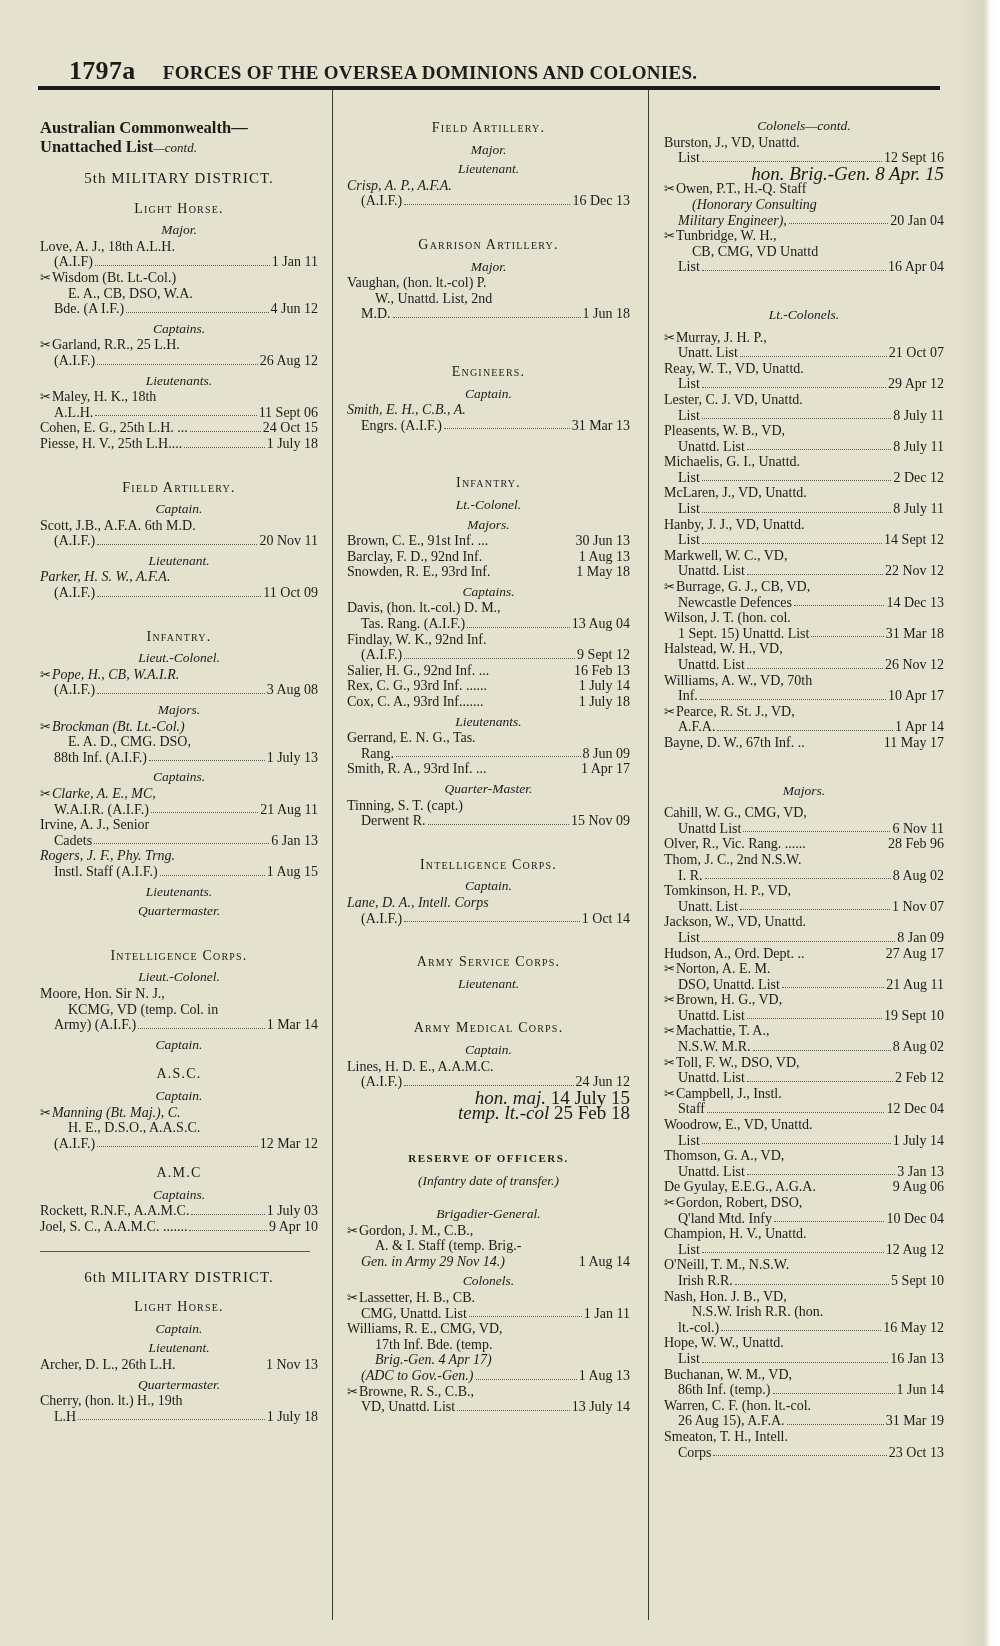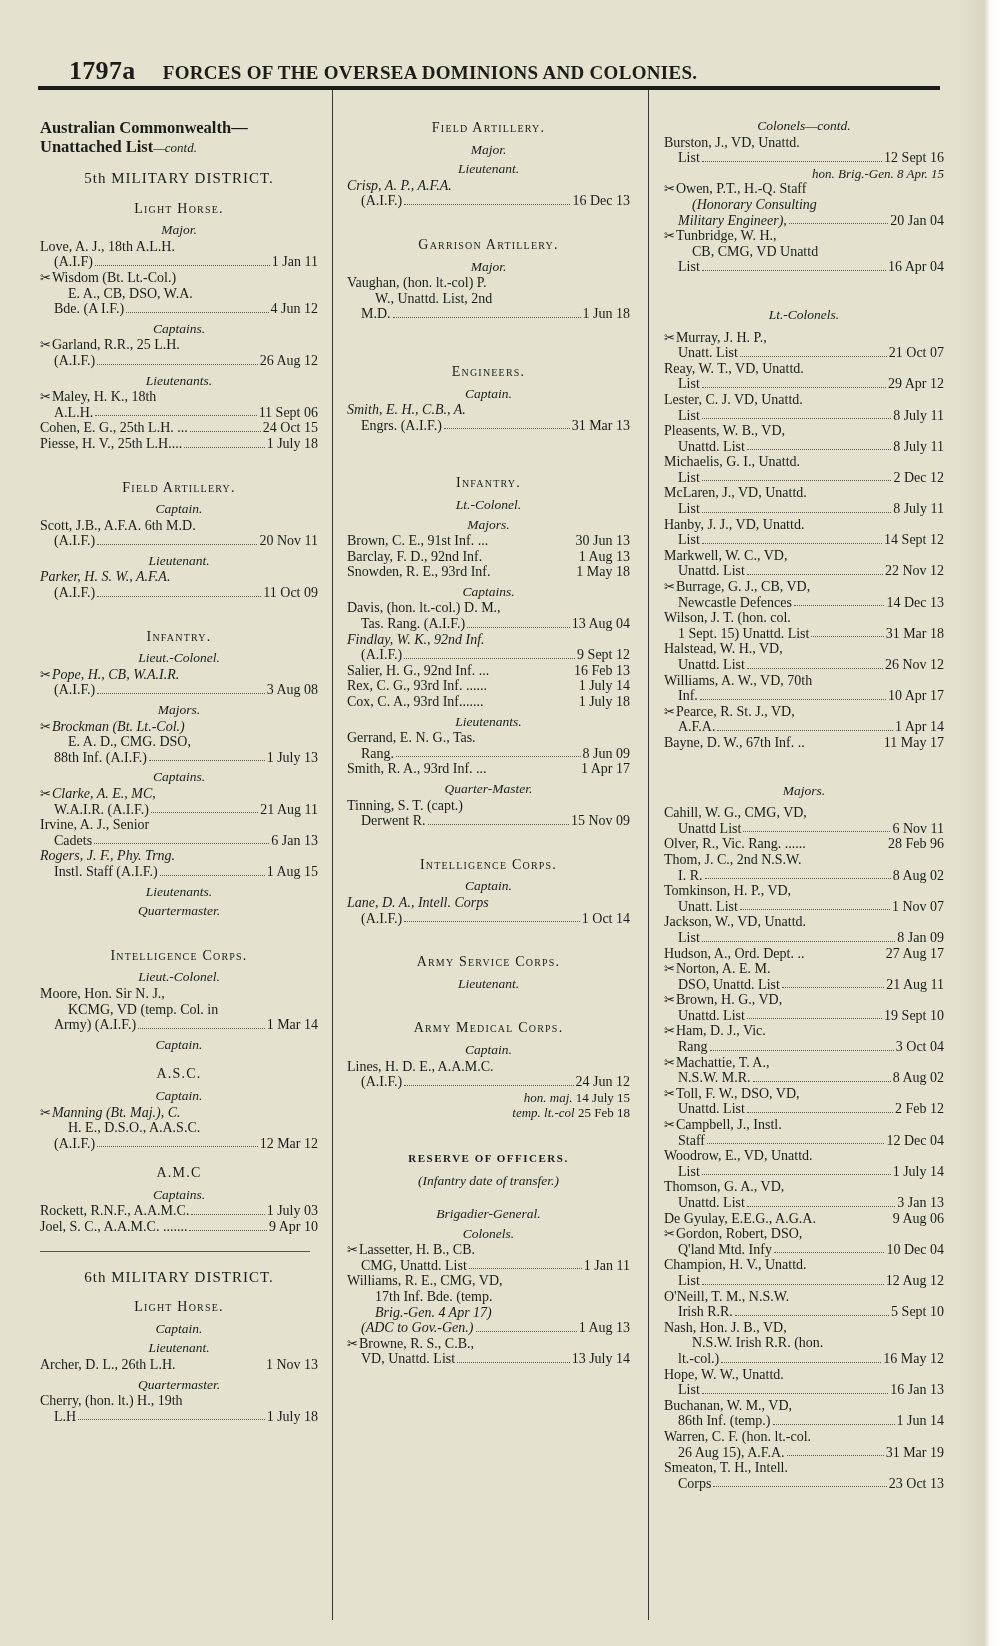--- a/index.html
+++ b/index.html
@@ -18,21 +18,21 @@
   .blk-title i{font-weight:normal;font-size:13px;margin-top:40px;}
   .district{text-align:center;font-size:15px;letter-spacing:1px;margin:14px 0 8px;}
   .corps{text-align:center;font-variant:small-caps;font-size:14px;letter-spacing:1.2px;margin:14px 0 6px;}
   .rank{text-align:center;font-style:italic;font-size:13.5px;margin:4px 0 1px;}
   .entry{position:relative;padding-left:14px;text-indent:-14px;}
   .entry .last{display:flex;text-indent:0;margin-left:0;}
   .entry .last .txt{white-space:nowrap;}
   .entry .last .dots{flex:1;border-bottom:1px dotted #5a5850;margin:0 2px 4px;}
   .entry .last .dt{white-space:nowrap;}
   .scissors{font-size:13px;margin-right:1px;}
-  .rightnote{text-align:right;font-style:italic;font-size:13px;}
+  .rightnote{text-align:right;font-style:italic;font-size:19px;}
   .rightnote b{font-style:normal;font-weight:normal;}
   .sep{border-top:1px solid #555;margin:16px 0 18px;width:270px;}
   .reserve{text-align:center;font-weight:bold;font-size:11px;letter-spacing:1.5px;margin:30px 0 6px;}
   .reserve-sub{text-align:center;font-style:italic;font-size:13.5px;margin-bottom:18px;}
   .spacer{height:14px;}
 </style>
 </head>
 <body>
 
 <div class="edge"></div>
@@ -306,21 +306,21 @@
   <div class="rank">Captains.</div>
   <div class="entry">
     <div>Davis, (hon. lt.-col.) D. M.,</div>
     <div class="last">
         <span class="txt">Tas. Rang. (A.I.F.)</span>
         <span class="dots"></span>
         <span class="dt">13 Aug 04</span>
       </div>
   </div>
   <div class="entry">
-    <div style="font-style:italic">Findlay, W. K., 92nd Inf.</div>
+    <div style="">Findlay, W. K., 92nd Inf.</div>
     <div class="last">
         <span class="txt">(A.I.F.)</span>
         <span class="dots"></span>
         <span class="dt">9 Sept 12</span>
       </div>
   </div>
   <div class="entry" style="padding-left:0;text-indent:0">
       <div class="last">
         <span class="txt">Salier, H. G., 92nd Inf. ...</span>
         <span class="dots" style="border:none"></span>
@@ -393,20 +393,29 @@
         <span class="dots"></span>
         <span class="dt">24 Jun 12</span>
       </div>
   </div>
   <div class="rightnote"><span>hon. maj.</span> <b>14 July 15</b></div>
   <div class="rightnote"><span>temp. lt.-col</span> <b>25 Feb 18</b></div>
 
   <div class="reserve">RESERVE OF OFFICERS.</div>
   <div class="reserve-sub">(Infantry date of transfer.)</div>
   <div class="rank">Brigadier-General.</div>
+  <div class="entry">
+    <div><span class="scissors">✂</span><span>Gordon, J. M., C.B.,</span></div>
+    <div style="padding-left:14px;text-indent:0">A. &amp; I. Staff (temp. Brig.-</div>
+    <div class="last">
+        <span class="txt" style="font-style:italic">Gen. in Army 29 Nov 14.)</span>
+        <span class="dots" style="border:none"></span>
+        <span class="dt">1 Aug 14</span>
+      </div>
+  </div>
   <div class="rank">Colonels.</div>
   <div class="entry">
     <div><span class="scissors">✂</span><span>Lassetter, H. B., CB.</span></div>
     <div class="last">
         <span class="txt">CMG, Unattd. List</span>
         <span class="dots"></span>
         <span class="dt">1 Jan 11</span>
       </div>
   </div>
   <div class="entry">
@@ -638,28 +647,20 @@
       </div>
       <div class="entry">
         <div><span class="scissors">✂</span><span>Brown, H. G., VD,</span></div>
         <div class="last">
           <span class="txt">Unattd. List</span>
           <span class="dots"></span>
           <span class="dt">19 Sept 10</span>
         </div>
       </div>
       <div class="entry">
-        <div><span class="scissors">✂</span><span>Ham, D. J., Vic.</span></div>
-        <div class="last">
-          <span class="txt">Rang</span>
-          <span class="dots"></span>
-          <span class="dt">3 Oct 04</span>
-        </div>
-      </div>
-      <div class="entry">
         <div><span class="scissors">✂</span><span>Machattie, T. A.,</span></div>
         <div class="last">
           <span class="txt">N.S.W. M.R.</span>
           <span class="dots"></span>
           <span class="dt">8 Aug 02</span>
         </div>
       </div>
       <div class="entry">
         <div><span class="scissors">✂</span><span>Toll, F. W., DSO, VD,</span></div>
         <div class="last">

